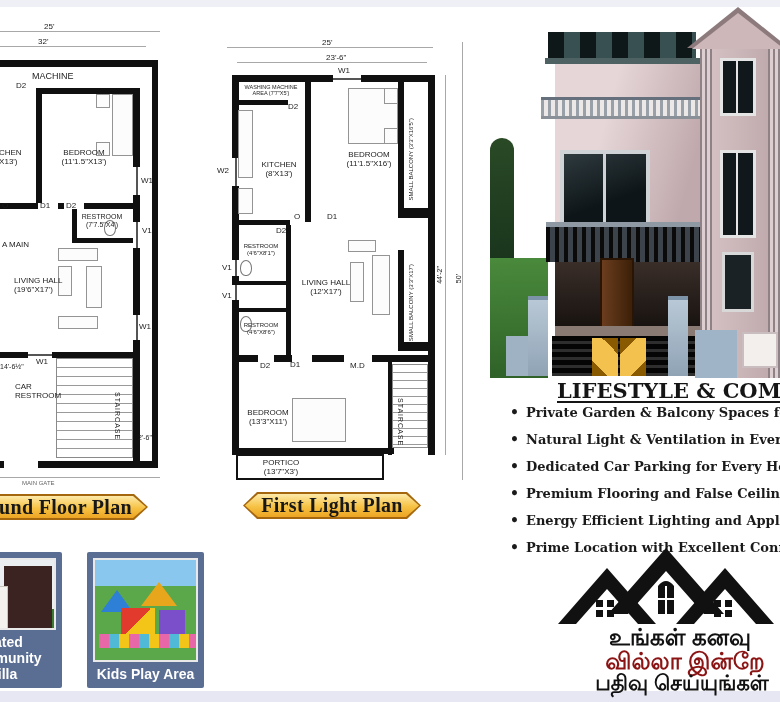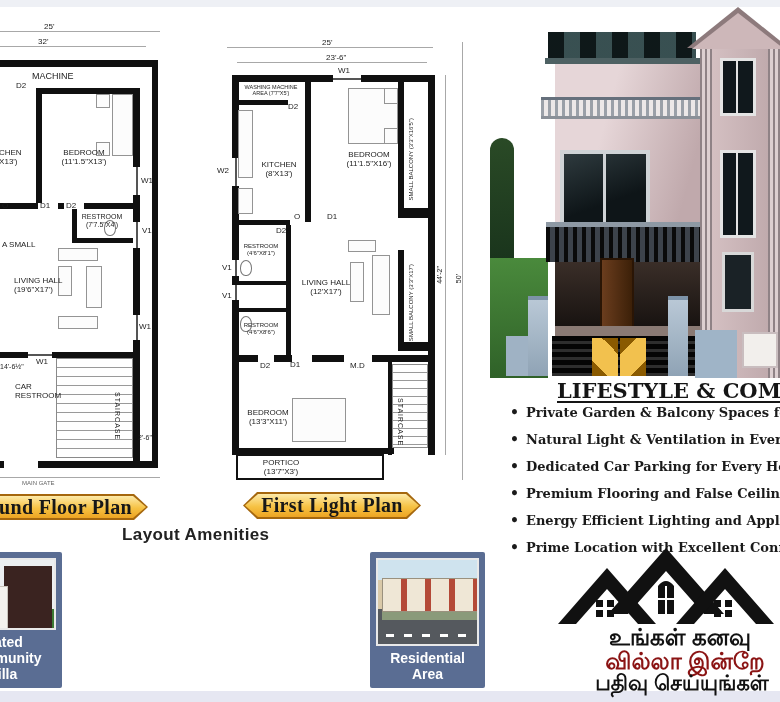--- a/index.html
+++ b/index.html
@@ -84,21 +84,21 @@
     <div class="furn" style="left:58px;top:266px;width:14px;height:30px"></div>
     <div class="furn" style="left:58px;top:316px;width:40px;height:13px"></div>
 
     <span class="lbl" style="left:32px;top:71px;font-size:9px">MACHINE</span>
     <span class="lbl wrap" style="left:-26px;top:148px;width:60px">KITCHEN (8'X13')</span>
     <span class="lbl wrap" style="left:48px;top:148px;width:72px">BEDROOM (11'1.5"X13')</span>
     <span class="lbl wrap" style="left:74px;top:213px;width:56px;font-size:7px">RESTROOM (7'7.5"X4')</span>
     <span class="lbl wrap" style="left:14px;top:276px;width:58px;text-align:left">LIVING HALL (19'6"X17')</span>
     <span class="lbl wrap" style="left:15px;top:382px;width:44px;text-align:left">CAR RESTROOM</span>
     <span class="lbl vdn" style="left:113px;top:392px;font-size:7px">STAIRCASE</span>
-    <span class="lbl" style="left:2px;top:240px">A SMALL</span>
+    <span class="lbl" style="left:2px;top:240px">A MAIN</span>
     <span class="lbl" style="left:2px;top:201px">O</span>
     <span class="lbl" style="left:22px;top:480px;font-size:6px;color:#666">MAIN GATE</span>
 
     <span class="lbl" style="left:16px;top:81px">D2</span>
     <span class="lbl" style="left:141px;top:176px">W1</span>
     <span class="lbl" style="left:40px;top:201px">D1</span>
     <span class="lbl" style="left:66px;top:201px">D2</span>
     <span class="lbl" style="left:142px;top:226px">V1</span>
     <span class="lbl" style="left:139px;top:322px">W1</span>
     <span class="lbl" style="left:36px;top:357px">W1</span>
@@ -228,41 +228,42 @@
   <div>
     <div class="life-head" style="left:557px;top:378px">LIFESTYLE &amp; COMFORT</div>
     <div class="bullet" style="left:510px;top:404px"><span class="dot">•</span><span>Private Garden &amp; Balcony Spaces for Every Villa</span></div>
     <div class="bullet" style="left:510px;top:431px"><span class="dot">•</span><span>Natural Light &amp; Ventilation in Every Room</span></div>
     <div class="bullet" style="left:510px;top:458px"><span class="dot">•</span><span>Dedicated Car Parking for Every Home</span></div>
     <div class="bullet" style="left:510px;top:485px"><span class="dot">•</span><span>Premium Flooring and False Ceiling Interiors</span></div>
     <div class="bullet" style="left:510px;top:512px"><span class="dot">•</span><span>Energy Efficient Lighting and Appliances</span></div>
     <div class="bullet" style="left:510px;top:539px"><span class="dot">•</span><span>Prime Location with Excellent Connectivity</span></div>
   </div>
 
-  <div class="amen-head" style="left:122px;top:525px">Layout Amenities</div>
 
   <div class="card" style="left:-56px;top:552px;width:118px;height:136px">
     <div class="img" style="background:linear-gradient(180deg,#eceff1 0 72%,#3c7a34 72% 100%)">
       <div class="abs" style="left:52px;top:6px;width:48px;height:72px;background:#3a2320"></div>
       <div class="abs" style="left:8px;top:26px;width:48px;height:52px;background:#f4f2ee;border:1px solid #c9c4bc"></div>
 
     </div>
     <div class="cap">Gated Community Villa</div>
   </div>
 
-
-
-  <div class="card" style="left:370px;top:552px;width:115px;height:136px">
-    <div class="img" style="background:linear-gradient(180deg,#cfe3ee 0 24%,#d9c9a8 24% 58%,#55595e 58% 100%)">
-      <div class="abs" style="left:4px;top:18px;width:98px;height:34px;background:repeating-linear-gradient(90deg,#efe7d6 0 18px,#b44a38 18px 24px);border:1px solid #9a917e"></div>
-      <div class="abs" style="left:4px;top:52px;width:98px;height:8px;background:#8a9a7a"></div>
-      <div class="abs" style="left:8px;top:74px;width:90px;height:3px;background:repeating-linear-gradient(90deg,#fff 0 8px,transparent 8px 18px)"></div>
-    </div>
-    <div class="cap">Residential Area</div>
-  </div>
+  <div class="card" style="left:87px;top:552px;width:117px;height:136px">
+    <div class="img" style="background:linear-gradient(180deg,#8ac7ee 0 26%,#5aa84a 26% 100%)">
+      <div class="abs" style="left:6px;top:30px;width:0;height:0;border-left:16px solid transparent;border-right:16px solid transparent;border-bottom:22px solid #2e7fd6"></div>
+      <div class="abs" style="left:46px;top:22px;width:0;height:0;border-left:18px solid transparent;border-right:18px solid transparent;border-bottom:24px solid #e8a61c"></div>
+      <div class="abs" style="left:26px;top:48px;width:34px;height:26px;background:linear-gradient(135deg,#e33a2e 0 50%,#f2c518 50%)"></div>
+      <div class="abs" style="left:64px;top:50px;width:26px;height:24px;background:#7a4fc9"></div>
+      <div class="abs" style="left:4px;top:74px;width:104px;height:14px;background:repeating-linear-gradient(90deg,#e867a8 0 10px,#50b9d8 10px 20px,#f2c518 20px 30px)"></div>
+    </div>
+    <div class="cap">Kids Play Area</div>
+  </div>
+
+
 
   <div>
     <svg class="abs" style="left:552px;top:546px" width="228" height="80" viewBox="0 0 228 80">
       <path d="M55,22 L104,78 L86,78 L55,43 L24,78 L6,78 Z" fill="#111"></path>
       <rect x="44" y="54" width="7" height="7" fill="#111"></rect>
         <rect x="55" y="54" width="7" height="7" fill="#111"></rect>
       <rect x="44" y="64" width="7" height="7" fill="#111"></rect>
         <rect x="55" y="64" width="7" height="7" fill="#111"></rect>
       <path d="M114,2 L172,68 L152,68 L114,25 L76,68 L56,68 Z" fill="#111"></path>
       <path d="M106,40 q8,-10 16,0 l0,28 l-16,0 Z" fill="#111"></path>

